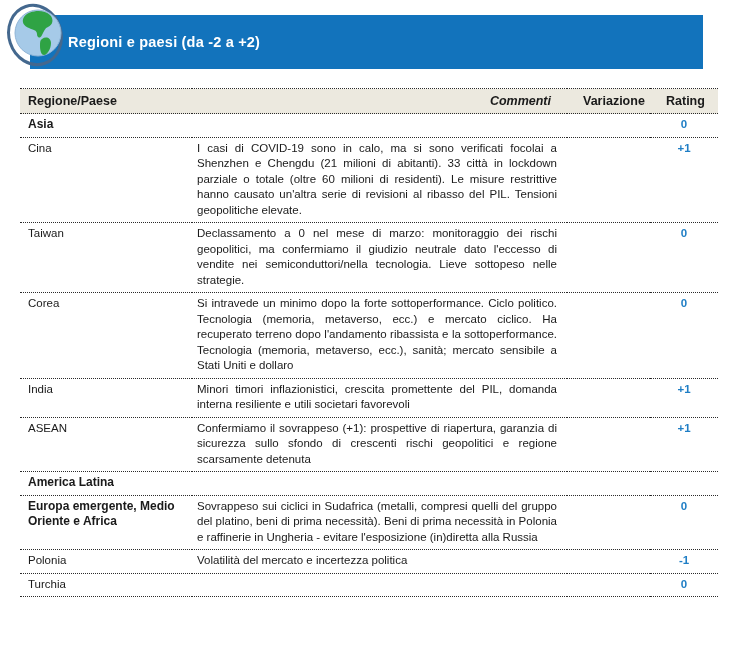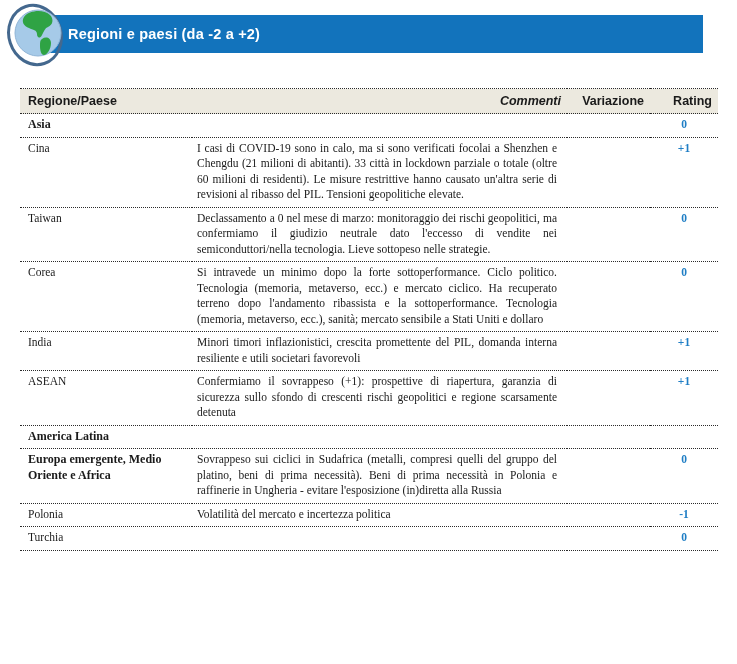--- a/index.html
+++ b/index.html
@@ -15,21 +15,21 @@
     width:737px;height:664px;
     font-family:"Liberation Sans","DejaVu Sans",sans-serif;
     color:var(--text-color);
     overflow:hidden;
     position:relative;
   }
   
   .top-header{position:relative;height:66px;}
   .banner{
     position:absolute;left:30px;top:15px;
-    width:673px;height:38px;
+    width:673px;height:54px;
     background:var(--banner-blue);
     display:flex;align-items:center;
   }
   .banner-title{
     color:#ffffff;font-size:14.5px;font-weight:bold;
     padding-left:38px;letter-spacing:0.2px;
   }
   .globe{
     position:absolute;left:4px;top:1px;
     width:62px;height:66px;z-index:2;
@@ -45,28 +45,28 @@
   col.c-comment{width:375px;}
   col.c-variation{width:83px;}
   col.c-rating{width:68px;}
   thead tr{
     background:var(--header-bg);
     border-top:1px dotted var(--dot-color);
     border-bottom:1px dotted var(--dot-color);
   }
   th{
     font-size:12.5px;font-weight:bold;
-    padding:5px 6px;
+    padding:5px 16px;
     vertical-align:middle;
   }
   th.h-region{text-align:left;padding-left:8px;}
   th.h-comment{text-align:right;font-style:italic;}
   th.h-variation{text-align:right;}
   th.h-rating{text-align:right;}
-  tbody tr{border-top:1px dotted var(--dot-color);font-family:Liberation Serif, serif;}
+  tbody tr{border-top:1px dotted var(--dot-color);}
   tbody tr:last-child{border-bottom:1px dotted var(--dot-color);}
   td{
     font-size:11.5px;line-height:15.5px;
     padding:3px 4px 4px;
     vertical-align:top;
   }
   td.region{padding-left:8px;padding-right:6px;}
   tr.bold td.region{font-weight:bold;font-size:12px;}
   td.comment{text-align:justify;padding-right:10px;padding-left:5px;}
   td.variation{text-align:center;}

